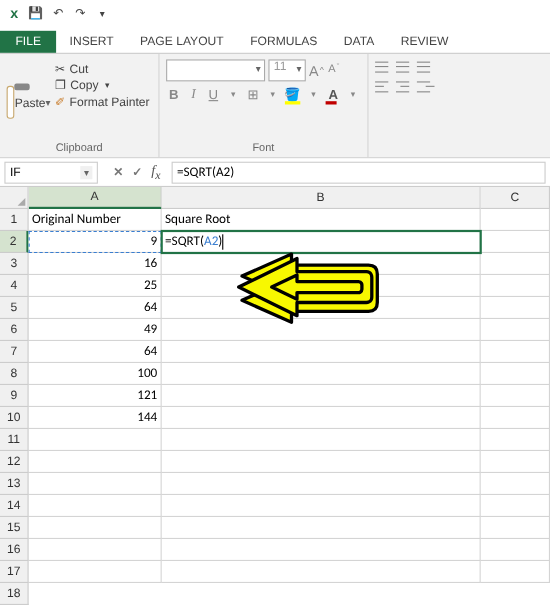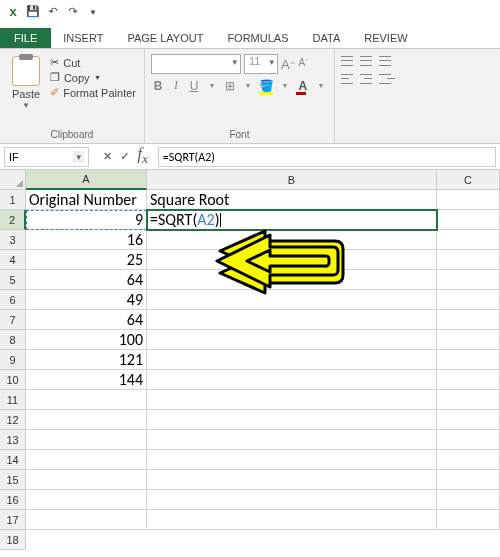--- a/index.html
+++ b/index.html
@@ -7,21 +7,21 @@
 .qat { height: 24px; background: #fff; display: flex; align-items: center; padding: 0 4px; gap: 2px; border-bottom: 1px solid #fff; }
 .qat-item { width: 18px; height: 18px; display: flex; align-items: center; justify-content: center; color: #444; }
 .tabbar { height: 24px; background: #fff; display: flex; align-items: flex-end; }
 .tab { padding: 4px 12px; font-size: 11px; cursor: pointer; color: #444; text-transform: uppercase; }
 .tab.file { background: #217346; color: #fff; padding: 4px 14px; }
 .tab.active { color: #217346; border: 1px solid #ccc; border-bottom: 1px solid #f2f2f2; background: #f2f2f2; }
 .ribbon { height: 96px; background: #f2f2f2; border-top: 1px solid #ccc; border-bottom: 1px solid #ccc; display: flex; }
 .group { border-right: 1px solid #d4d4d4; padding: 3px 6px 1px; display: flex; flex-direction: column; position: relative; }
 .group-body { flex: 1; display: flex; }
 .group-label { text-align: center; font-size: 10px; color: #666; padding-bottom: 2px; }
-.clipboard .big { display: flex; flex-direction: column; align-items: center; width: 40px; padding-top: 4px; }
+.clipboard .big { display: flex; flex-direction: row; align-items: center; width: 40px; padding-top: 4px; }
 .paste-icon { width: 28px; height: 30px; background: linear-gradient(#fff,#fff); border: 1px solid #c9a96e; border-radius: 3px; position: relative; }
 .paste-icon::before { content:""; position:absolute; top:-3px; left:6px; width:14px; height:6px; background:#888; border-radius:2px; }
 .paste-label { font-size: 11px; margin-top: 2px; color: #444; }
 .clip-rows { display:flex; flex-direction:column; gap:2px; padding: 4px 2px 0 4px; font-size: 11px; }
 .clip-rows div { display:flex; align-items:center; gap:4px; color:#444; }
 .scissors { color:#444; }
 .brush { color:#c97e2e; }
 .pages { color:#444; }
 .font-top { display:flex; align-items:center; gap:3px; }
 .combo { background:#fff; border:1px solid #aaa; height:20px; font-size:11px; padding:0 16px 0 4px; position:relative; color:#999; }
@@ -33,35 +33,35 @@
 .font-bottom span { display:inline-block; min-width:14px; text-align:center; }
 .sz-btns { display:flex; gap:1px; color:#888; font-size:11px; }
 .align-body { display:flex; flex-direction:column; gap:4px; padding-top:2px; }
 .align-row { display:flex; gap:3px; color:#888; }
 .align-icon { width:16px; height:14px; display:flex; flex-direction:column; justify-content:space-around; }
 .align-icon i { display:block; height:1px; background:#888; }
 .namebox-row { height: 26px; display:flex; align-items:center; border-bottom:1px solid #ccc; background:#fff; }
 .namebox { width: 85px; border:1px solid #ccc; height:20px; margin:0 4px; display:flex; align-items:center; padding:0 4px; font-size:11px; position:relative; }
 .namebox::after { content:"▾"; position:absolute; right:4px; font-size:9px; color:#666; background:#f0f0f0; padding:1px 3px; }
 .fb-buttons { display:flex; align-items:center; gap:8px; padding:0 10px; color:#777; }
-.fx { font-style:italic; font-family:serif; font-size:16px; color:#555; }
+.fx { font-style:italic; font-family:serif; font-size:13px; color:#555; }
 .formula-input { flex:1; border:1px solid #ccc; height:20px; padding:0 4px; margin-right:4px; font-size:12px; display:flex; align-items:center; font-family: Calibri, sans-serif; }
 .sheet { display:flex; }
 .rowhdrs { display:flex; flex-direction:column; }
 .corner { width:26px; height:20px; background:#f0f0f0; border-right:1px solid #ccc; border-bottom:1px solid #ccc; position:relative; }
 .corner::after { content:""; position:absolute; right:2px; bottom:2px; border-left:7px solid transparent; border-bottom:7px solid #aaa; }
 .rowh { width:26px; height:20px; background:#f0f0f0; border-right:1px solid #ccc; border-bottom:1px solid #ccc; display:flex; align-items:center; justify-content:center; font-size:11px; color:#333; }
 .rowh.ref { background:#d5e3cf; border-right:2px solid #217346; }
 .gridarea { flex:1; }
 .colhdrs { display:flex; height:20px; }
 .colh { background:#f0f0f0; border-right:1px solid #ccc; border-bottom:1px solid #ccc; display:flex; align-items:center; justify-content:center; font-size:11px; color:#333; }
 .colA { width:121px; } .colB { width:290px; } .colC { width:63px; }
 .colh.ref { background:#d5e3cf; border-bottom:2px solid #217346; }
 .grid-rows .row { display:flex; height:20px; }
-.cell { border-right:1px solid #d4d4d4; border-bottom:1px solid #d4d4d4; padding:0 3px; display:flex; align-items:center; font-size:16px; font-family: Calibri, sans-serif; overflow:visible; white-space:nowrap; }
+.cell { border-right:1px solid #d4d4d4; border-bottom:1px solid #d4d4d4; padding:0 3px; display:flex; align-items:center; font-size:12px; font-family: Calibri, sans-serif; overflow:visible; white-space:nowrap; }
 .cell.num { justify-content:flex-end; }
 .cell.colA.ref-cell { outline:1px dashed #3a7ed0; outline-offset:-1px; background:#fff; }
 .cell.colB.active { outline:2px solid #217346; outline-offset:-1px; position:relative; z-index:2; background:#fff; }
 .formula-text .fn { color:#000; } 
 .formula-text .ref { color:#3a7ed0; }
 .cursor { display:inline-block; width:1px; height:14px; background:#000; vertical-align:middle; }
 .arrow-annot { position:absolute; left:215px; top:223px; z-index:50; pointer-events:none; }
 </style>
 </head>
 <body>

